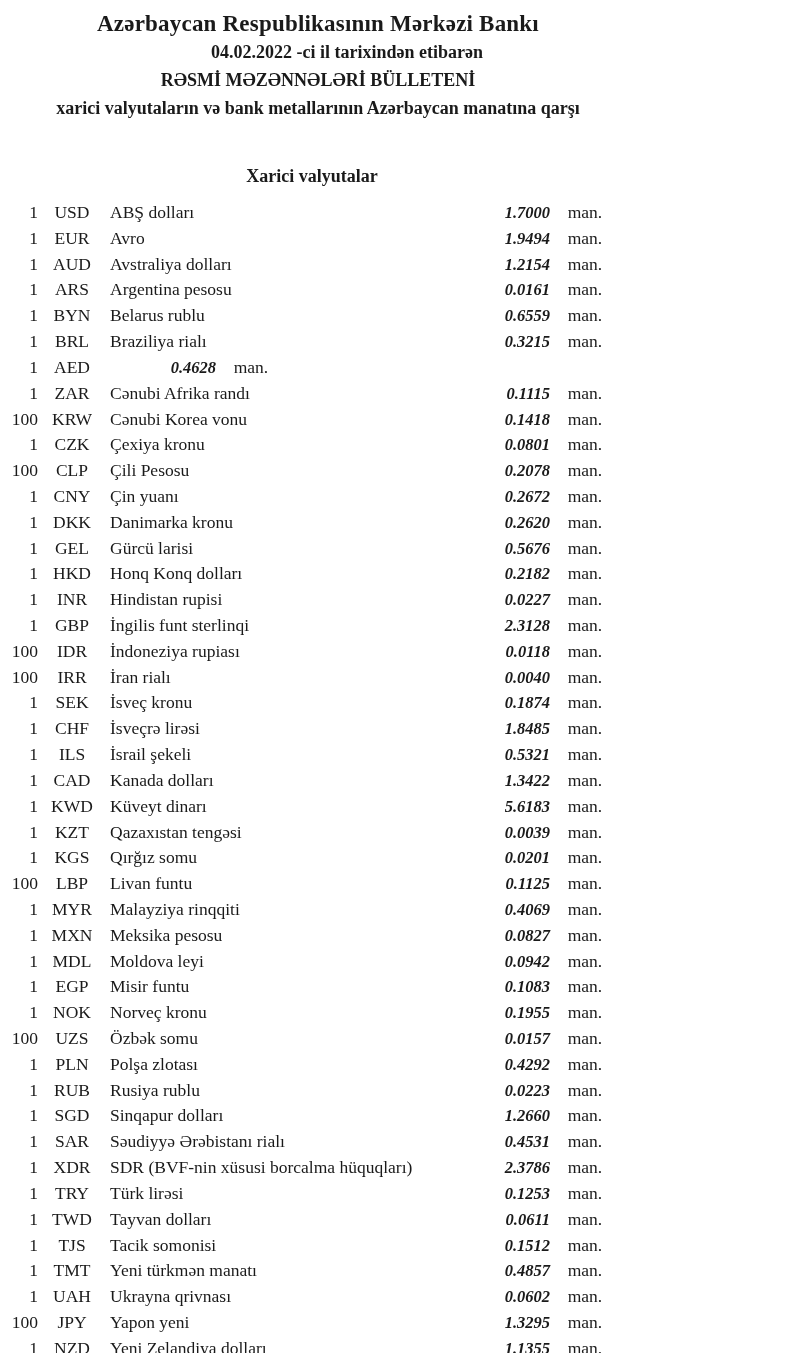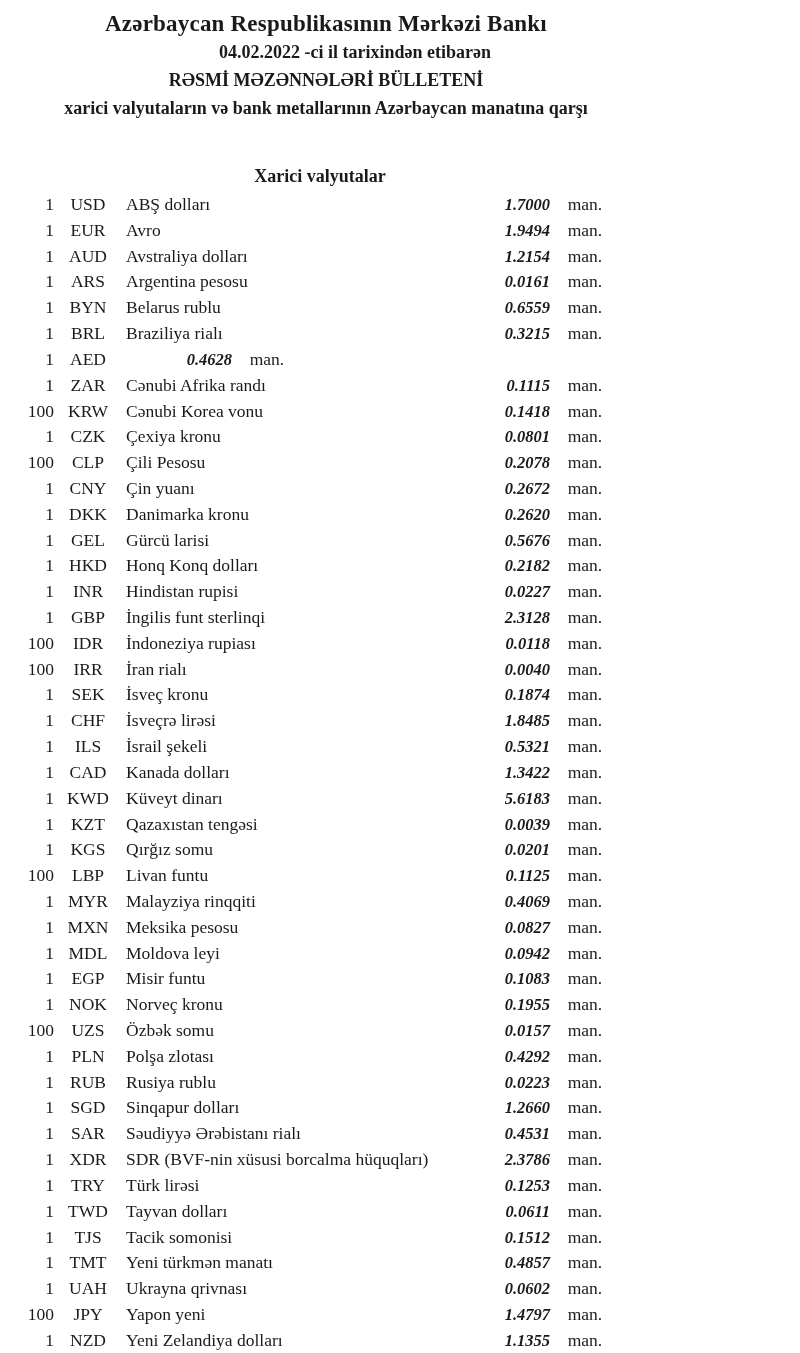--- a/index.html
+++ b/index.html
@@ -13,21 +13,20 @@
     overflow: hidden;
     font-family: "Liberation Serif", "DejaVu Serif", serif;
     color: #1a1a1a;
     -webkit-font-smoothing: antialiased;
   }
   .page {
     width: 636px;
     height: 1353px;
     padding-top: 9px;
     box-sizing: border-box;
-    padding-left: 16px;
   }
   .bulletin-header { text-align: center; }
   .bank-title {
     font-size: 23px;
     font-weight: bold;
     line-height: 29px;
     margin: 0;
     letter-spacing: 0.2px;
   }
   .hline {
@@ -60,20 +59,21 @@
   .row span { line-height: 25.82px; white-space: nowrap; }
   .qty {
     width: 38px;
     text-align: right;
     flex: 0 0 auto;
   }
   .code {
     width: 68px;
     text-align: center;
     flex: 0 0 auto;
+    margin-top: 8px;
   }
   .name {
     flex: 1 1 auto;
     padding-left: 4px;
     overflow: hidden;
   }
   .rate {
     width: 110px;
     text-align: right;
     flex: 0 0 auto;
@@ -444,21 +444,21 @@
     <span class="code">UAH</span>
     <span class="name">Ukrayna qrivnası</span>
     <span class="rate">0.0602</span>
     <span class="unit">man.</span>
   </div>
 
   <div class="row">
     <span class="qty">100</span>
     <span class="code">JPY</span>
     <span class="name">Yapon yeni</span>
-    <span class="rate">1.4797</span>
+    <span class="rate">1.3295</span>
     <span class="unit">man.</span>
   </div>
 
   <div class="row">
     <span class="qty">1</span>
     <span class="code">NZD</span>
     <span class="name">Yeni Zelandiya dolları</span>
     <span class="rate">1.1355</span>
     <span class="unit">man.</span>
   </div>

